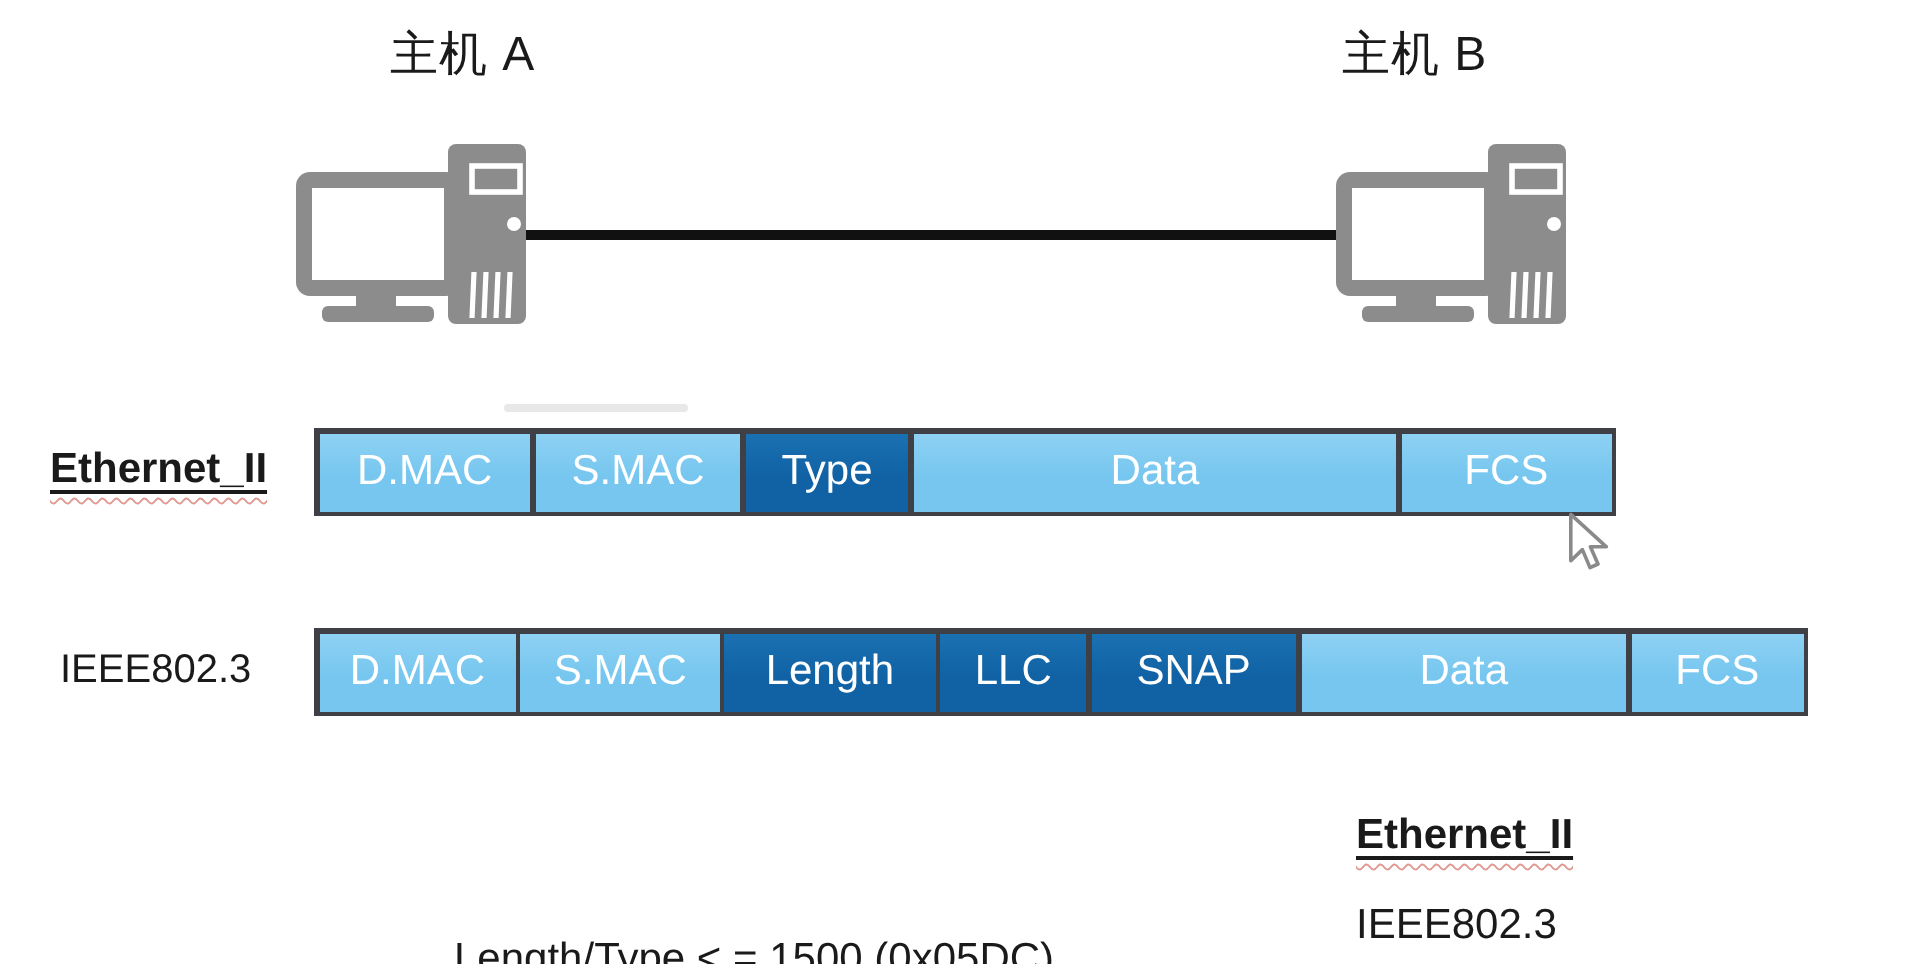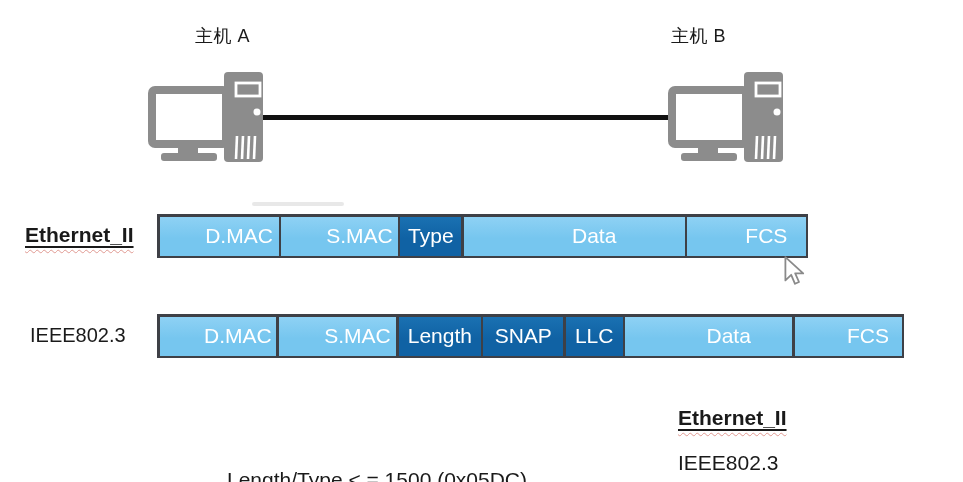--- a/index.html
+++ b/index.html
@@ -1,21 +1,21 @@
 <!DOCTYPE html>
 <html style="--light: #76C6EF; --dark: #1062A4; --border: #3E4046; --gray: #8C8C8C; --cable: #111111; --squiggle: #E09A92; --text: #1A1A1A;"><head>
 <meta charset="utf-8">
 <style>
   html,body{margin:0;padding:0;background:#fff;}
   .stage{
     position:relative;width:963px;height:482px;background:#fff;overflow:hidden;
     font-family:"Liberation Sans","DejaVu Sans",sans-serif;color:var(--text,#1a1a1a);
   }
   
-  .host-label{position:absolute;top:24px;font-size:18px;color:#1a1a1a;letter-spacing:.5px;}
+  .host-label{position:absolute;top:11px;font-size:24px;color:#1a1a1a;letter-spacing:.5px;}
   .host-label.a{left:195px;}
   .host-label.b{left:671px;}
   
   .pc{position:absolute;top:66px;width:115px;height:97px;z-index:2;}
   .pc.a{left:148px;}
   .pc.b{left:668px;}
   .cable{position:absolute;left:260px;top:115px;width:411px;height:5px;background:var(--cable,#111);z-index:1;}
   
   .frame-label{position:absolute;font-size:21px;color:#1a1a1a;}
   .frame-label.r1{left:25px;top:223px;}
@@ -23,21 +23,21 @@
   .bar{
     position:absolute;display:flex;box-sizing:border-box;
     background:var(--border,#3e4046);padding:2.5px;gap:2.5px;
   }
   .bar.r1{left:157px;top:214px;width:651px;height:44px;}
   .bar.r2{left:157px;top:314px;width:747px;height:44px;}
   .cell{
     display:flex;align-items:center;justify-content:center;
     color:#fff;font-size:21px;flex-basis:0;min-width:0;white-space:nowrap;
   }
-  .cell.light{background:linear-gradient(180deg,#8ed1f4 0%,var(--light,#76c6ef) 55%);padding-left:40px;}
+  .cell.light{background:linear-gradient(180deg,#8ed1f4 0%,var(--light,#76c6ef) 55%);}
   .cell.dark{background:linear-gradient(180deg,#1a71b2 0%,var(--dark,#1062a4) 55%);}
   
   .u-solid{text-decoration:underline solid #1a1a1a;text-decoration-thickness:1.5px;text-underline-offset:4px;}
   .u-wavy{text-decoration:underline wavy var(--squiggle,#e09a92);text-decoration-thickness:1px;text-underline-offset:7px;font-weight:bold;}
   
   .note{position:absolute;font-size:21px;color:#1a1a1a;}
   .note.c1{left:225px;top:406px;}
   .note.res1{left:678px;top:406px;}
   .note.c2{left:227px;top:468px;}
   .note.res2{left:678px;top:451px;}
@@ -95,22 +95,22 @@
       <div class="cell dark" style="flex-grow: 83;">Type</div>
       <div class="cell light" style="flex-grow: 247;">Data</div>
       <div class="cell light" style="flex-grow: 107;">FCS</div>
     </div>
 
   <div class="frame-label r2">IEEE802.3</div>
   <div class="bar r2">
       <div class="cell light" style="flex-grow: 101;">D.MAC</div>
       <div class="cell light" style="flex-grow: 102;">S.MAC</div>
       <div class="cell dark" style="flex-grow: 108;">Length</div>
+      <div class="cell dark" style="flex-grow: 75;">LLC</div>
       <div class="cell dark" style="flex-grow: 105;">SNAP</div>
-      <div class="cell dark" style="flex-grow: 75;">LLC</div>
       <div class="cell light" style="flex-grow: 167;">Data</div>
       <div class="cell light" style="flex-grow: 88;">FCS</div>
     </div>
 
   <svg class="cursor" width="28" height="32" viewBox="0 0 14 16">
     <path d="M1.2 0.6 L1.2 12.2 L4.1 9.4 L6.0 13.9 L8.0 13.0 L6.1 8.7 L10.1 8.7 Z" fill="#fff" stroke="#8a8a8a" stroke-width="0.9" stroke-linejoin="round"></path>
   </svg>
 
   <div class="note res1 u-solid"><span class="u-wavy">Ethernet_II</span></div>
   <div class="note c2">Length/Type &lt; = 1500 (0x05DC)</div>

